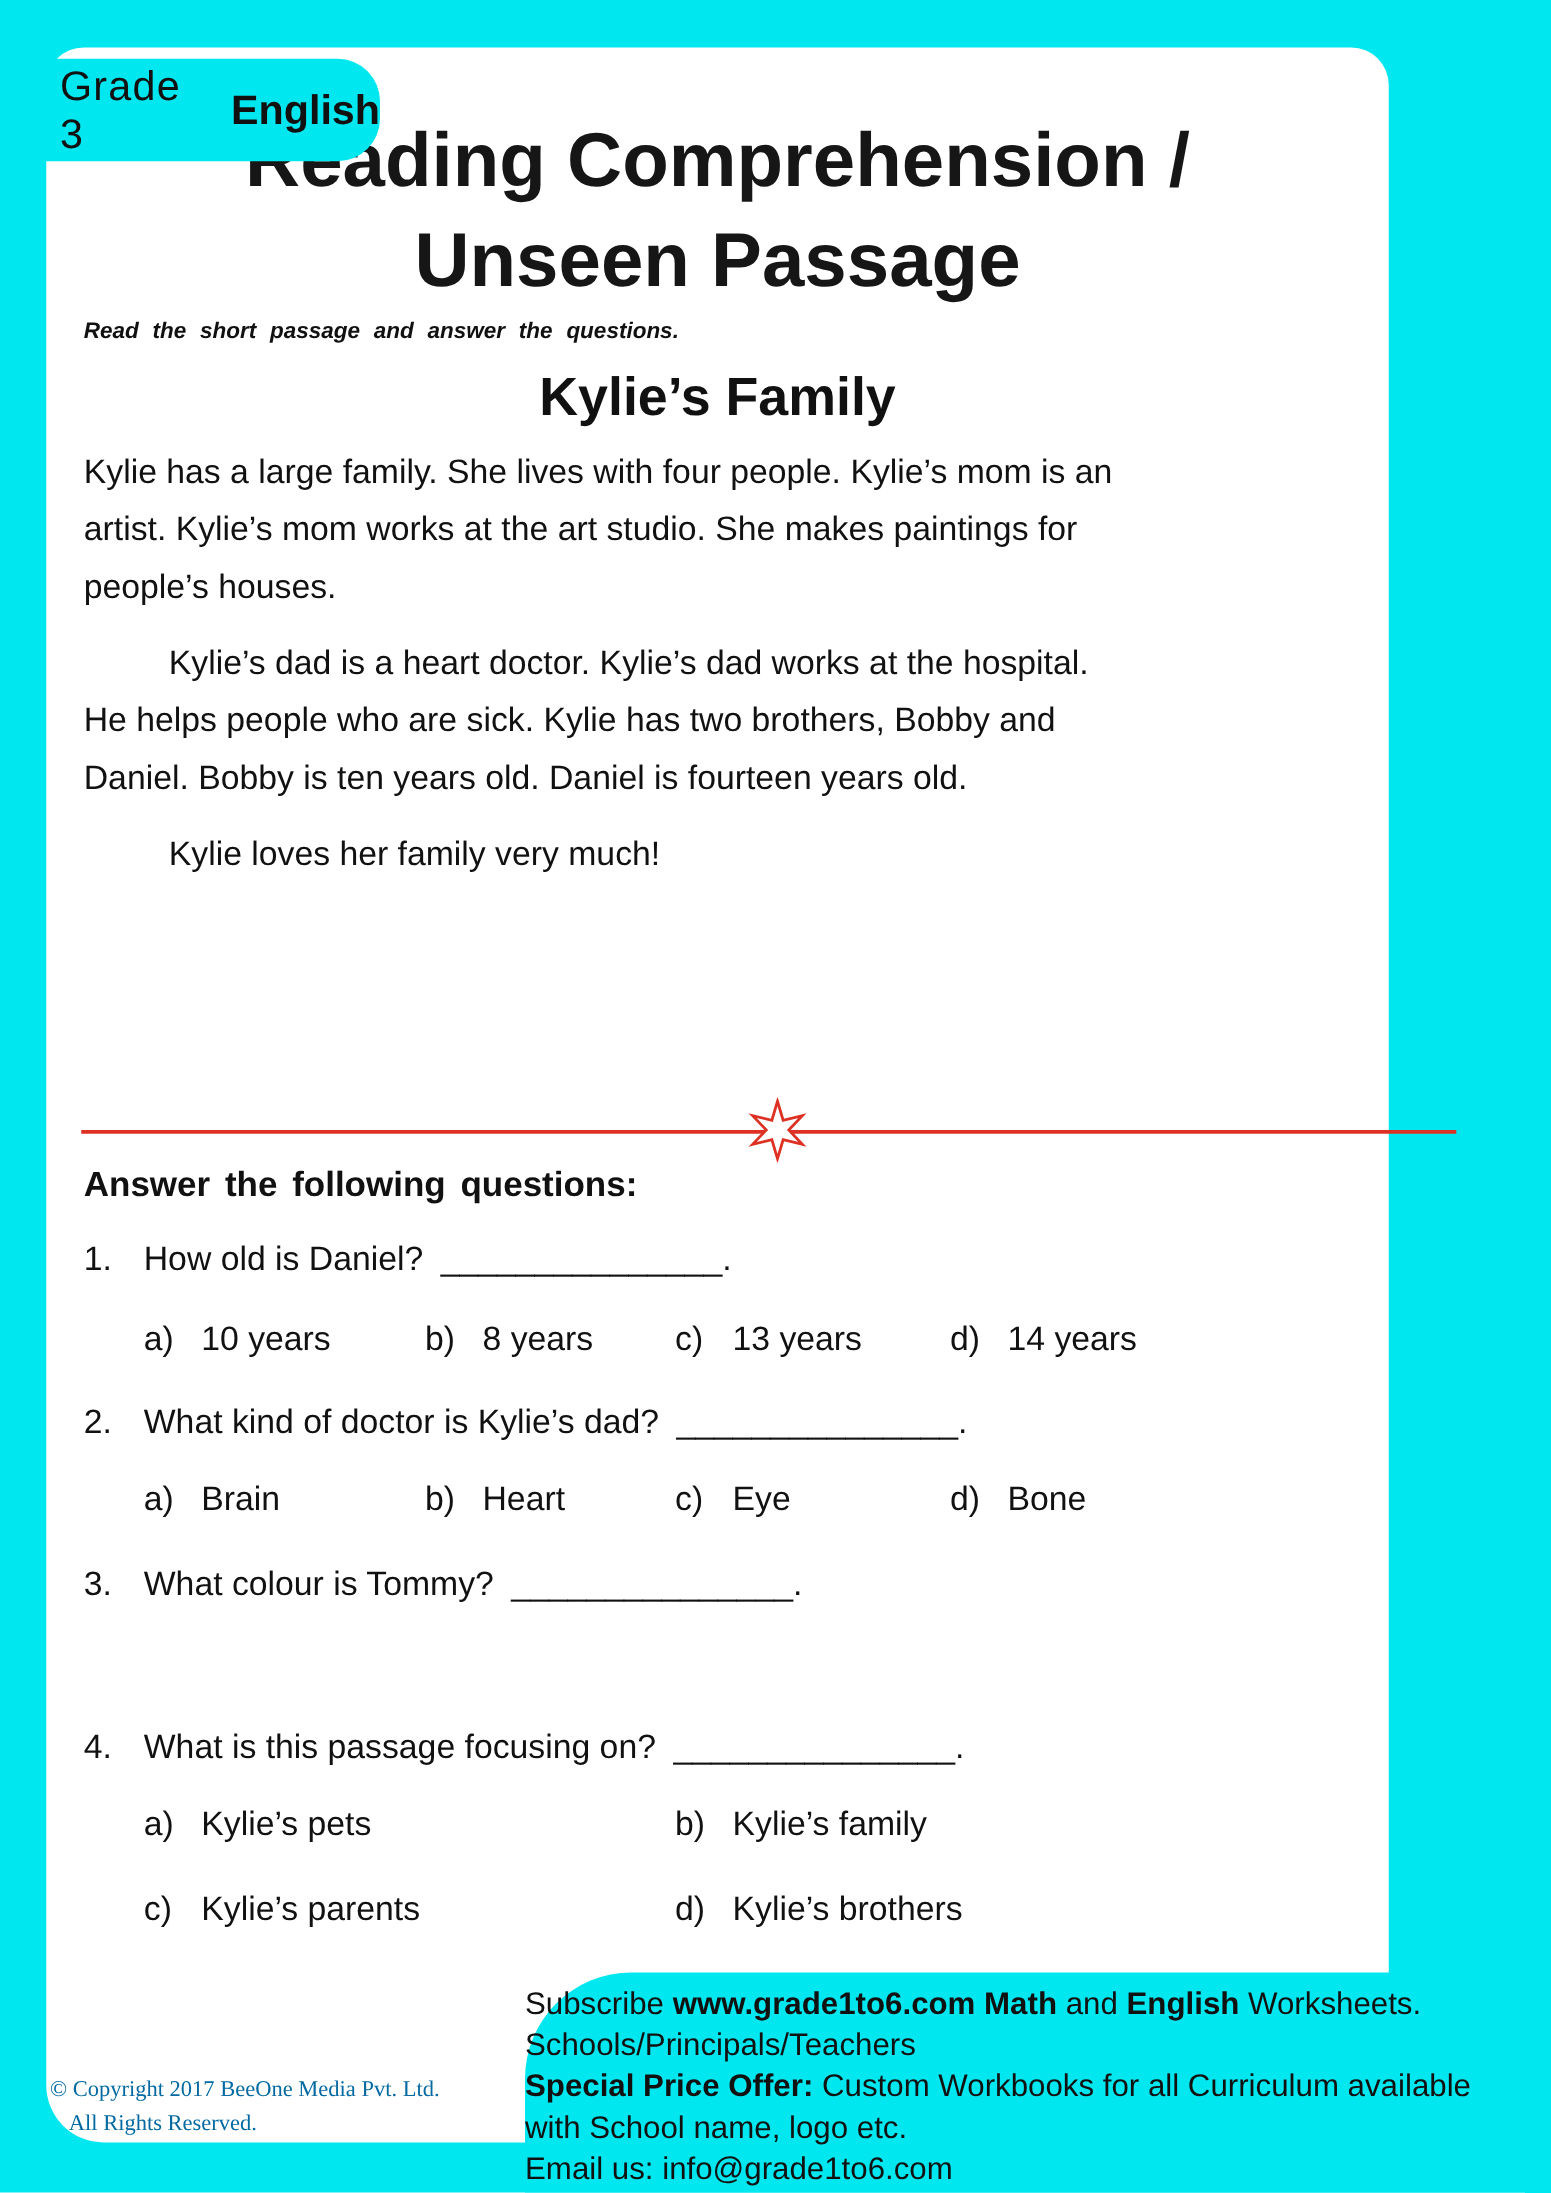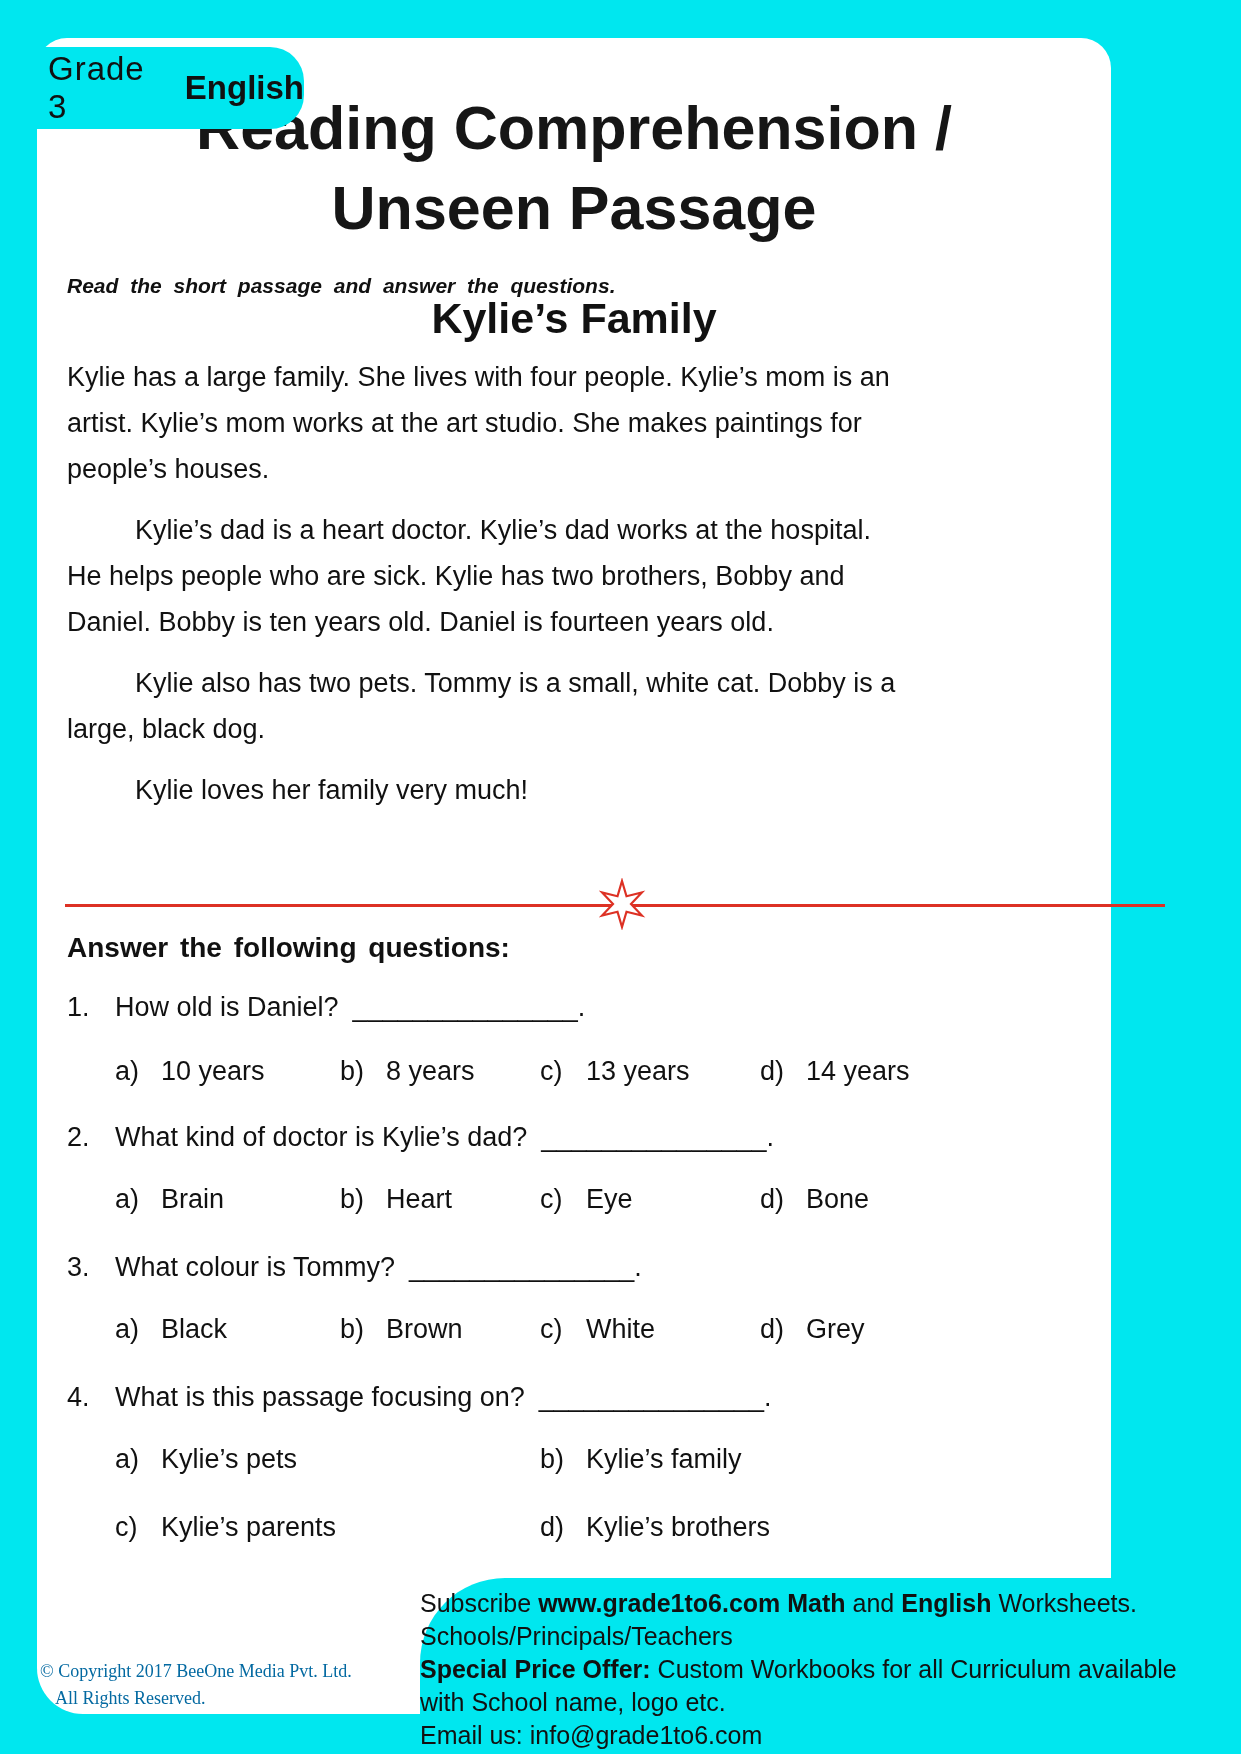--- a/index.html
+++ b/index.html
@@ -22,21 +22,21 @@
     font-size:33px;
   }
   .pill .grade{font-weight:400;letter-spacing:1px;}
   .pill .subject{font-weight:700;margin-left:32px;}
   .title{
     position:absolute;top:50px;left:0;width:100%;text-align:center;
     font-size:61px;font-weight:700;line-height:80px;color:#161616;
   }
   .instruction{
     position:absolute;top:216px;left:30px;
-    font-size:21px;font-weight:700;font-style:italic;word-spacing:6px;margin-top:20px;
+    font-size:18px;font-weight:700;font-style:italic;word-spacing:6px;
   }
   .passage-title{
     position:absolute;top:256px;left:0;width:100%;text-align:center;
     font-size:43px;font-weight:700;
   }
   .passage{position:absolute;top:316px;left:30px;width:1045px;font-size:27px;line-height:46px;}
   .passage p{margin:0 0 7px;white-space:pre-line;}
   .passage p.indent{text-indent:68px;margin-top:15px;}
   .divider-line{position:absolute;top:866px;left:28px;width:1100px;height:3px;background:#dd3124;}
   .divider-star{position:absolute;top:840px;left:561px;z-index:2;line-height:0;}
@@ -78,22 +78,20 @@
 
   <div class="passage-title">Kylie’s Family</div>
 
   <div class="passage">
     <p>Kylie has a large family. She lives with four people. Kylie’s mom is an
 artist. Kylie’s mom works at the art studio. She makes paintings for
 people’s houses.</p>
     <p class="indent">Kylie’s dad is a heart doctor. Kylie’s dad works at the hospital.
 He helps people who are sick. Kylie has two brothers, Bobby and
 Daniel. Bobby is ten years old. Daniel is fourteen years old.</p>
-    <p class="indent">Kylie also has two pets. Tommy is a small, white cat. Dobby is a
-large, black dog.</p>
     <p class="indent">Kylie loves her family very much!</p>
   </div>
 
   <div class="divider-line"></div>
   <div class="divider-star">
     <svg width="48" height="52" viewBox="0 0 48 52">
       <polygon points="24,3 28.5,18.2 43.9,14.5 33,26 43.9,37.5 28.5,33.8 24,49 19.5,33.8 4.1,37.5 15,26 4.1,14.5 19.5,18.2" fill="#ffffff" stroke="#dd3124" stroke-width="2.2" stroke-linejoin="miter"></polygon>
     </svg>
   </div>
 
@@ -114,26 +112,20 @@
   </div>
   <div class="opt-row" style="top:1146px">
     <span class="opt c1"><span class="letter">a)</span><span>Brain</span></span>
     <span class="opt c2"><span class="letter">b)</span><span>Heart</span></span>
     <span class="opt c3"><span class="letter">c)</span><span>Eye</span></span>
     <span class="opt c4"><span class="letter">d)</span><span>Bone</span></span>
   </div>
 
   <div class="question" style="top:1214px">
     <span class="q-num">3.</span><span>What colour is Tommy?</span><span class="blank">_______________.</span>
-  </div>
-  <div class="opt-row" style="top:1276px">
-    <span class="opt c1"><span class="letter">a)</span><span>Black</span></span>
-    <span class="opt c2"><span class="letter">b)</span><span>Brown</span></span>
-    <span class="opt c3"><span class="letter">c)</span><span>White</span></span>
-    <span class="opt c4"><span class="letter">d)</span><span>Grey</span></span>
   </div>
 
   <div class="question" style="top:1344px">
     <span class="q-num">4.</span><span>What is this passage focusing on?</span><span class="blank">_______________.</span>
   </div>
   <div class="opt-row" style="top:1406px">
     <span class="opt c1"><span class="letter">a)</span><span>Kylie’s pets</span></span>
     <span class="opt c3"><span class="letter">b)</span><span>Kylie’s family</span></span>
   </div>
   <div class="opt-row" style="top:1474px">

